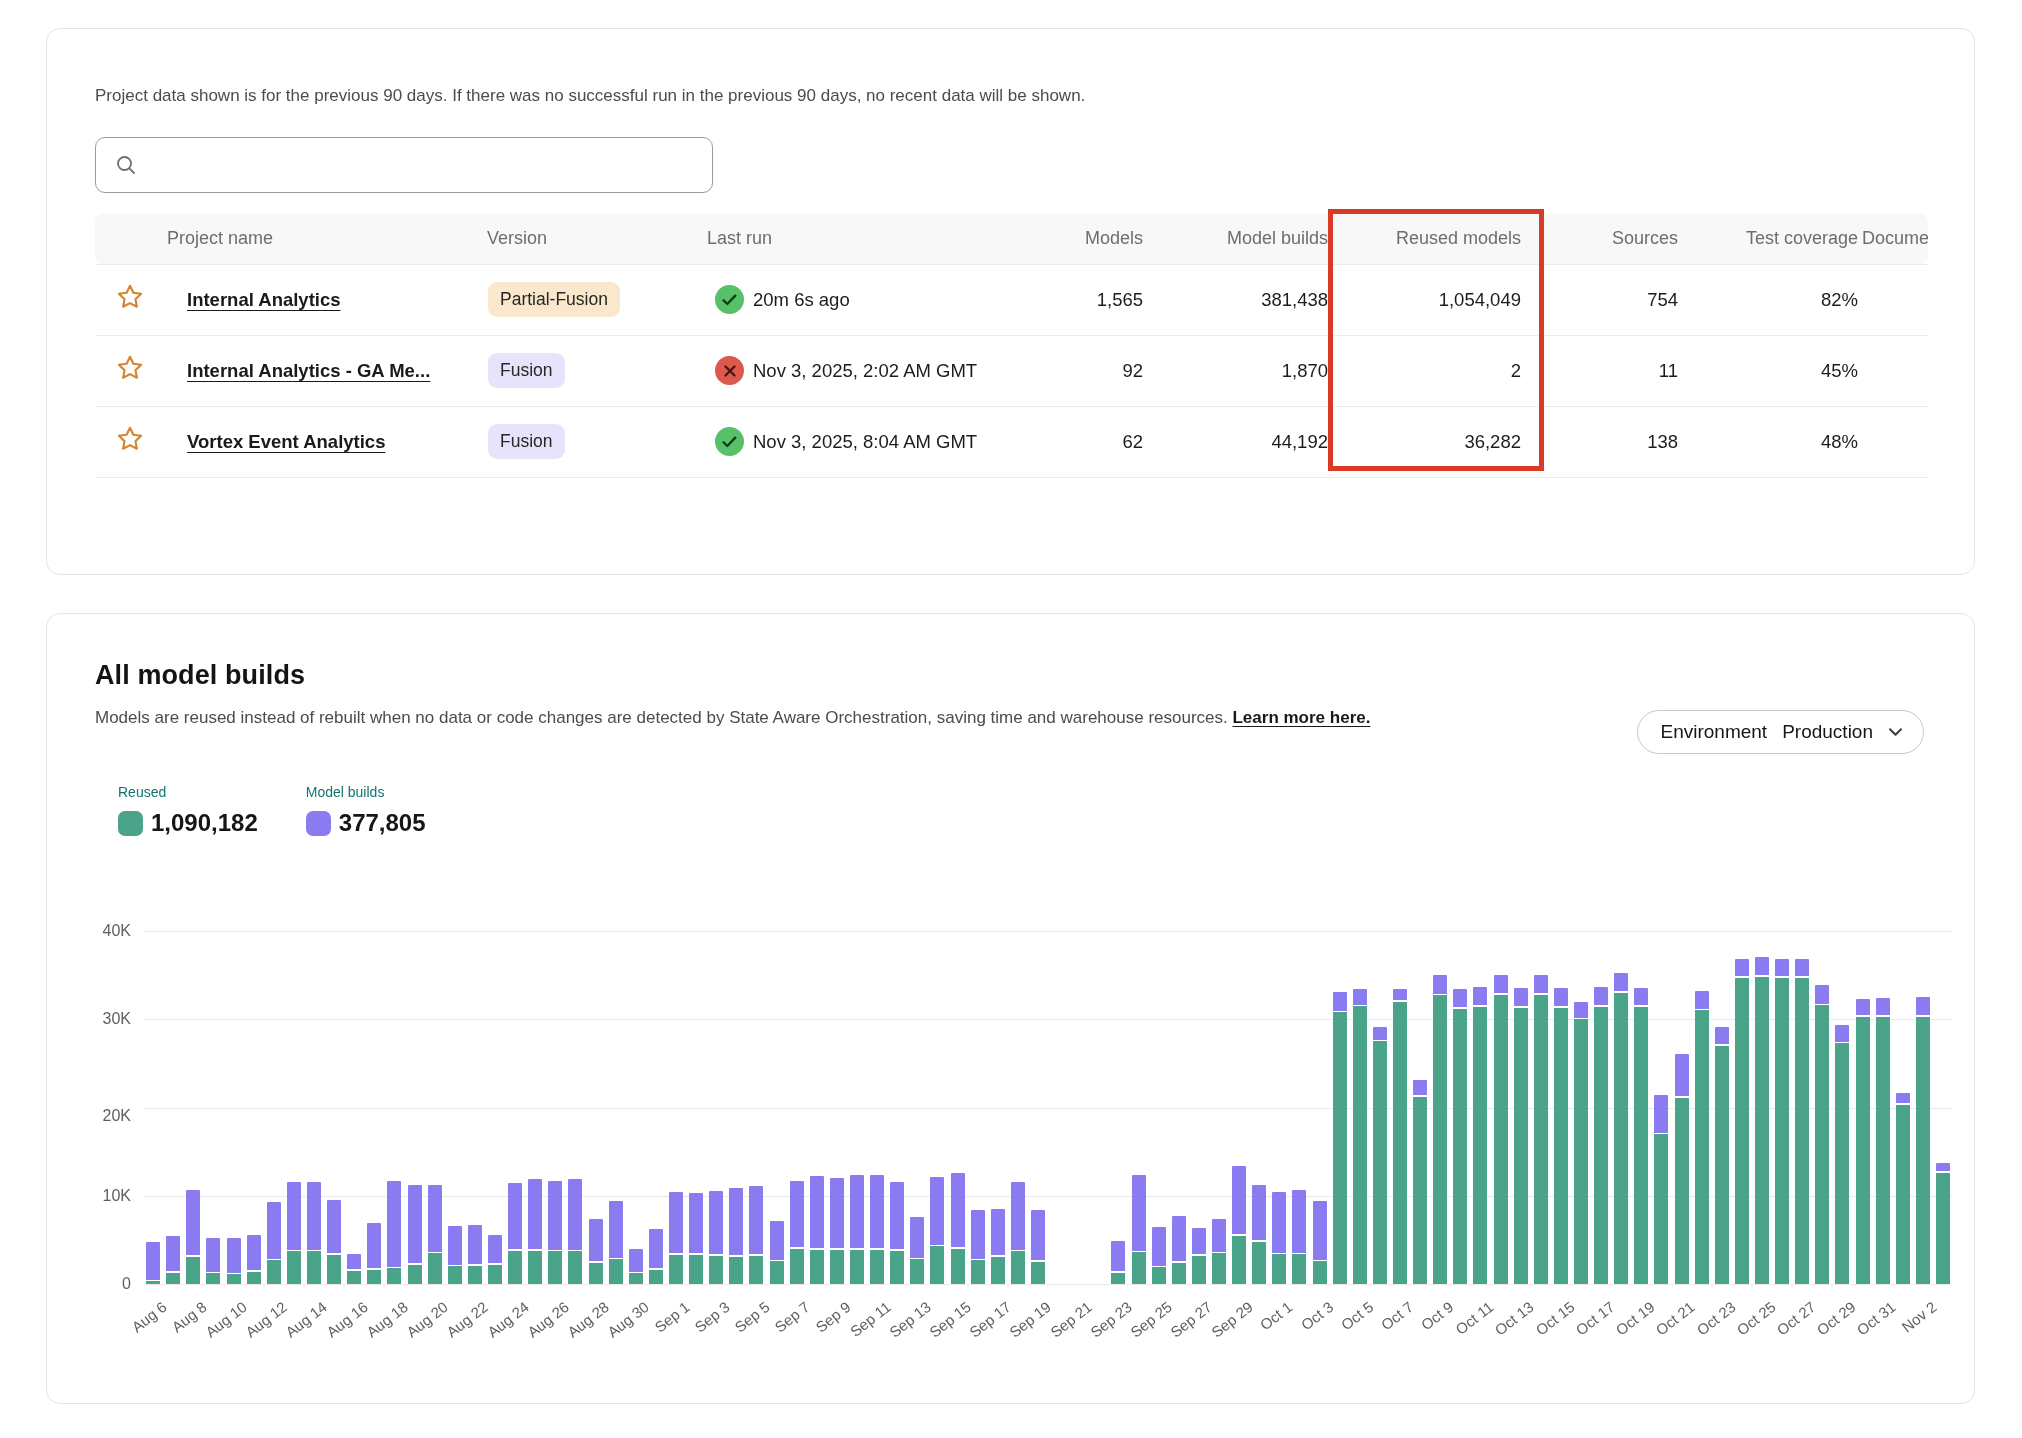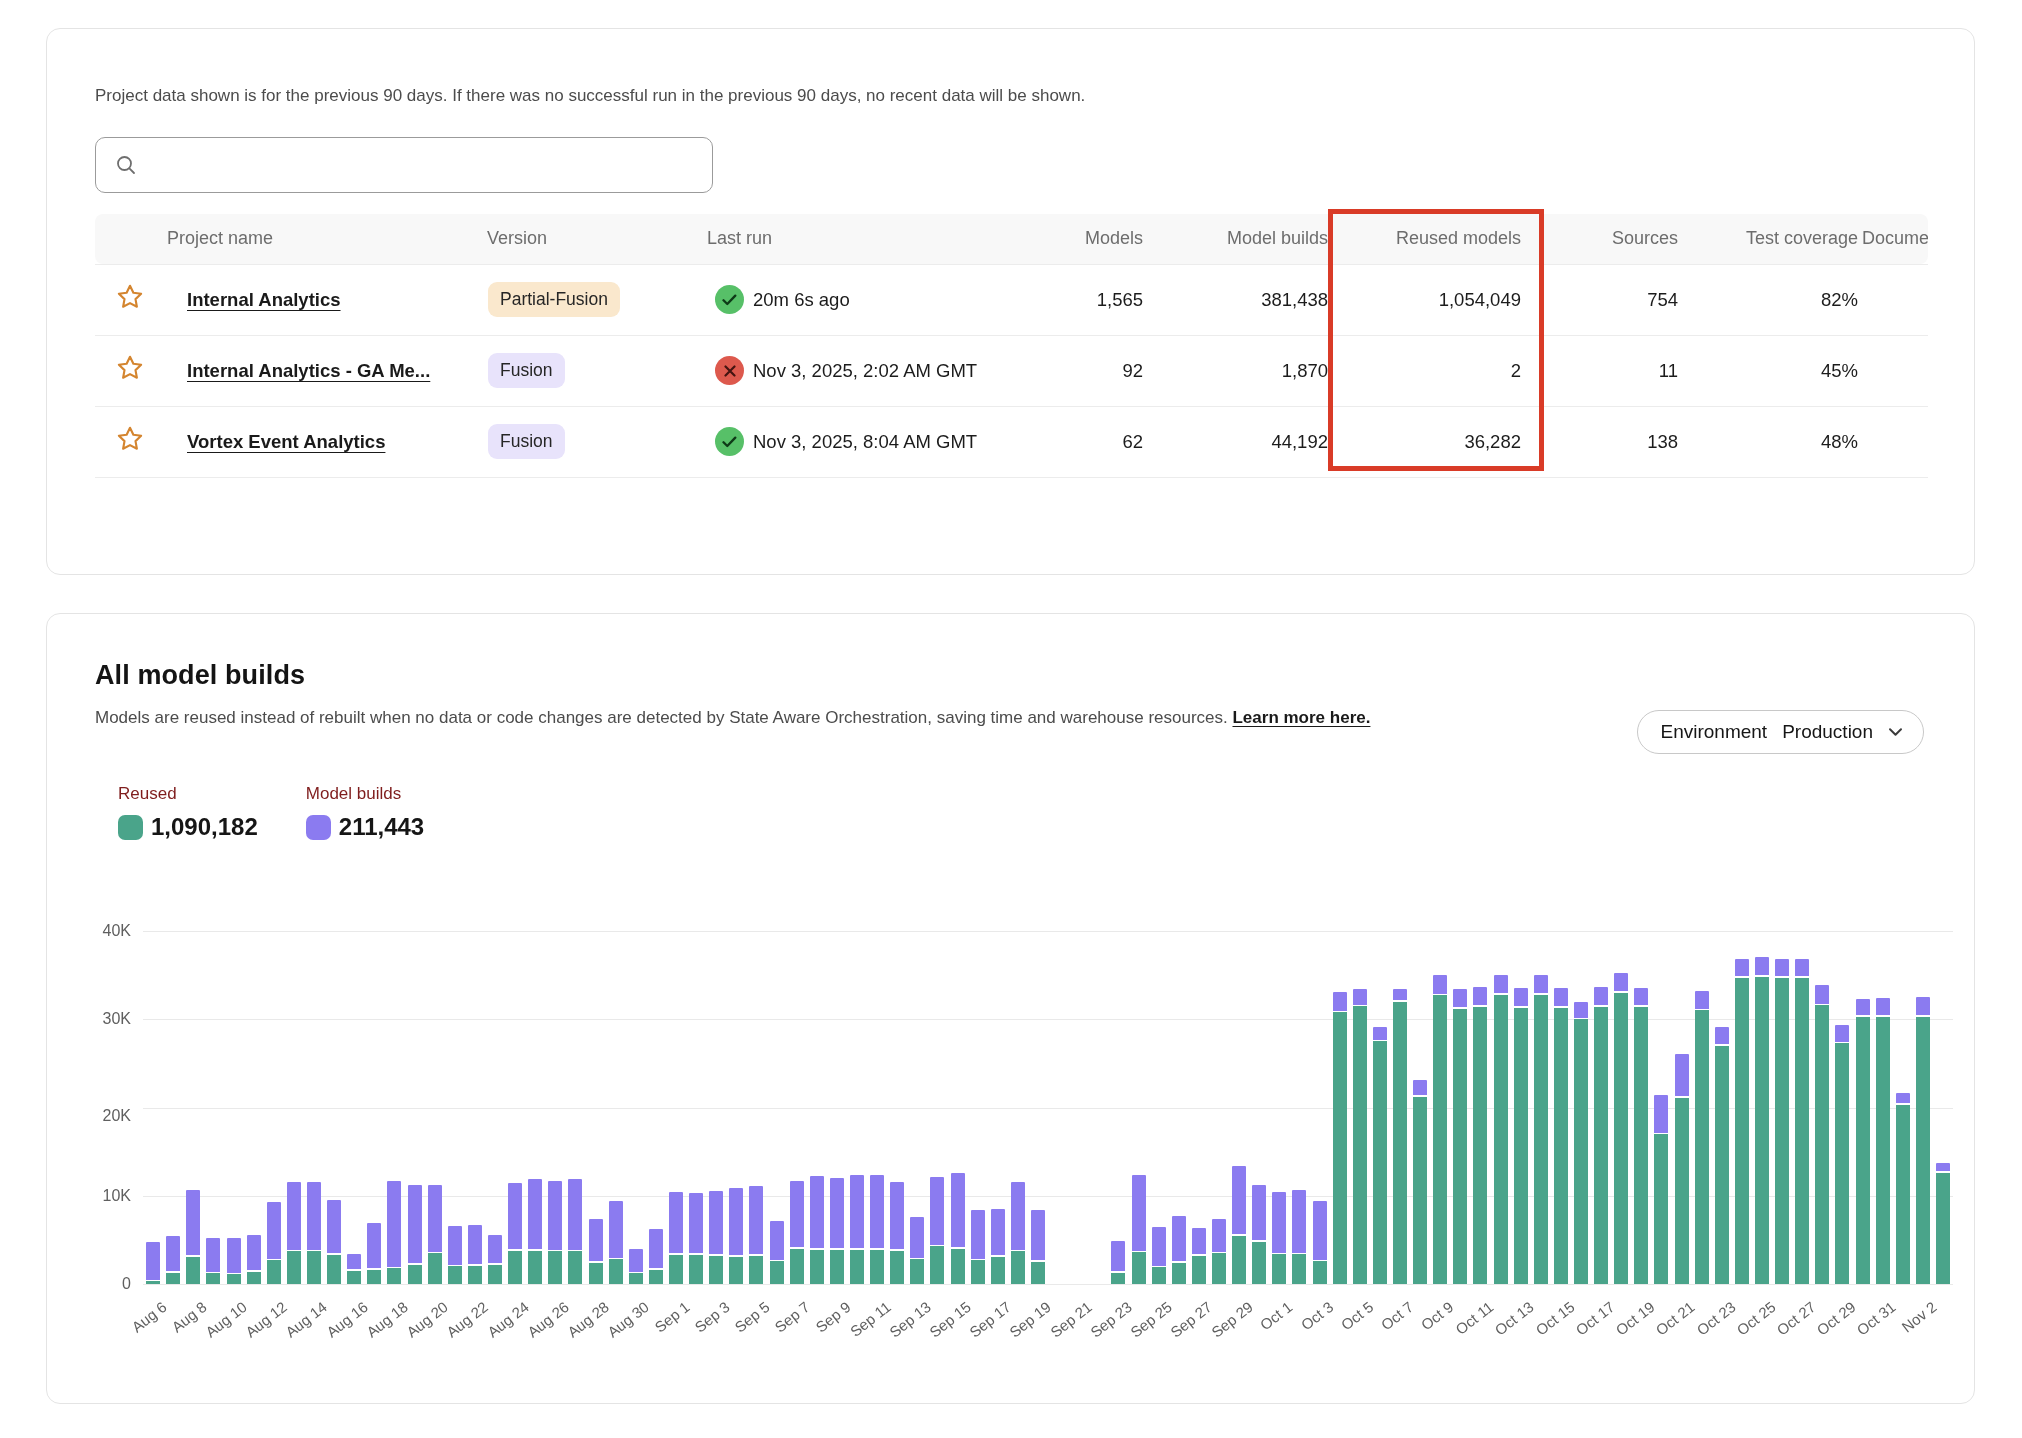--- a/index.html
+++ b/index.html
@@ -82,21 +82,21 @@
   #mb-subtitle .learn-more { color:#1a1a1a; font-weight:700; text-decoration:underline; text-underline-offset:3px; cursor:pointer; }
   .env-dropdown {
     position:absolute; top:96px; right:50px; height:44px; padding:0 20px 0 22px;
     border:1.5px solid #c8c8c8; border-radius:24px; display:flex; align-items:center; gap:15px;
     font-size:19px; color:#161616; cursor:pointer; background:#fff;
   }
   .env-dropdown .env-value { font-weight:500; }
 
   
   .legend { position:absolute; top:170px; left:71px; display:flex; gap:48px; }
-  .legend-group .legend-label { font-size:17px; color:#7f1d1d; }
+  .legend-group .legend-label { font-size:14px; color:#0f766e; }
   .legend-line { display:flex; align-items:center; gap:8px; margin-top:9px; }
   .legend-swatch { width:25px; height:25px; border-radius:7px; }
   .legend-value { font-size:24px; font-weight:700; color:#161616; }
 
   
   .chart-plot { position:absolute; left:96px; top:317px; width:1810px; height:353px; }
   .gridline { position:absolute; left:0; right:0; height:1px; background:#e9e9e9; }
   .ytick-label {
     position:absolute; right:calc(100% + 12px); width:60px; text-align:right;
     font-size:16px; color:#5f5f5f; transform:translateY(-50%);
@@ -246,21 +246,21 @@
         <div class="legend-label">Reused</div>
         <div class="legend-line">
           <span class="legend-swatch" style="background: rgb(74, 164, 138);"></span>
           <span class="legend-value">1,090,182</span>
         </div>
       </div>
       <div class="legend-group">
         <div class="legend-label">Model builds</div>
         <div class="legend-line">
           <span class="legend-swatch" style="background: rgb(139, 123, 240);"></span>
-          <span class="legend-value">211,443</span>
+          <span class="legend-value">377,805</span>
         </div>
       </div>
     </div>
 
   <div class="chart-plot" id="chart-plot">
       <div class="gridline" style="top: 353px;"></div>
       <div class="ytick-label" style="top: 353px;">0</div>
       <div class="gridline" style="top: 264.75px;"></div>
       <div class="ytick-label" style="top: 264.75px;">10K</div>
       <div class="gridline" style="top: 176.5px;"></div>

